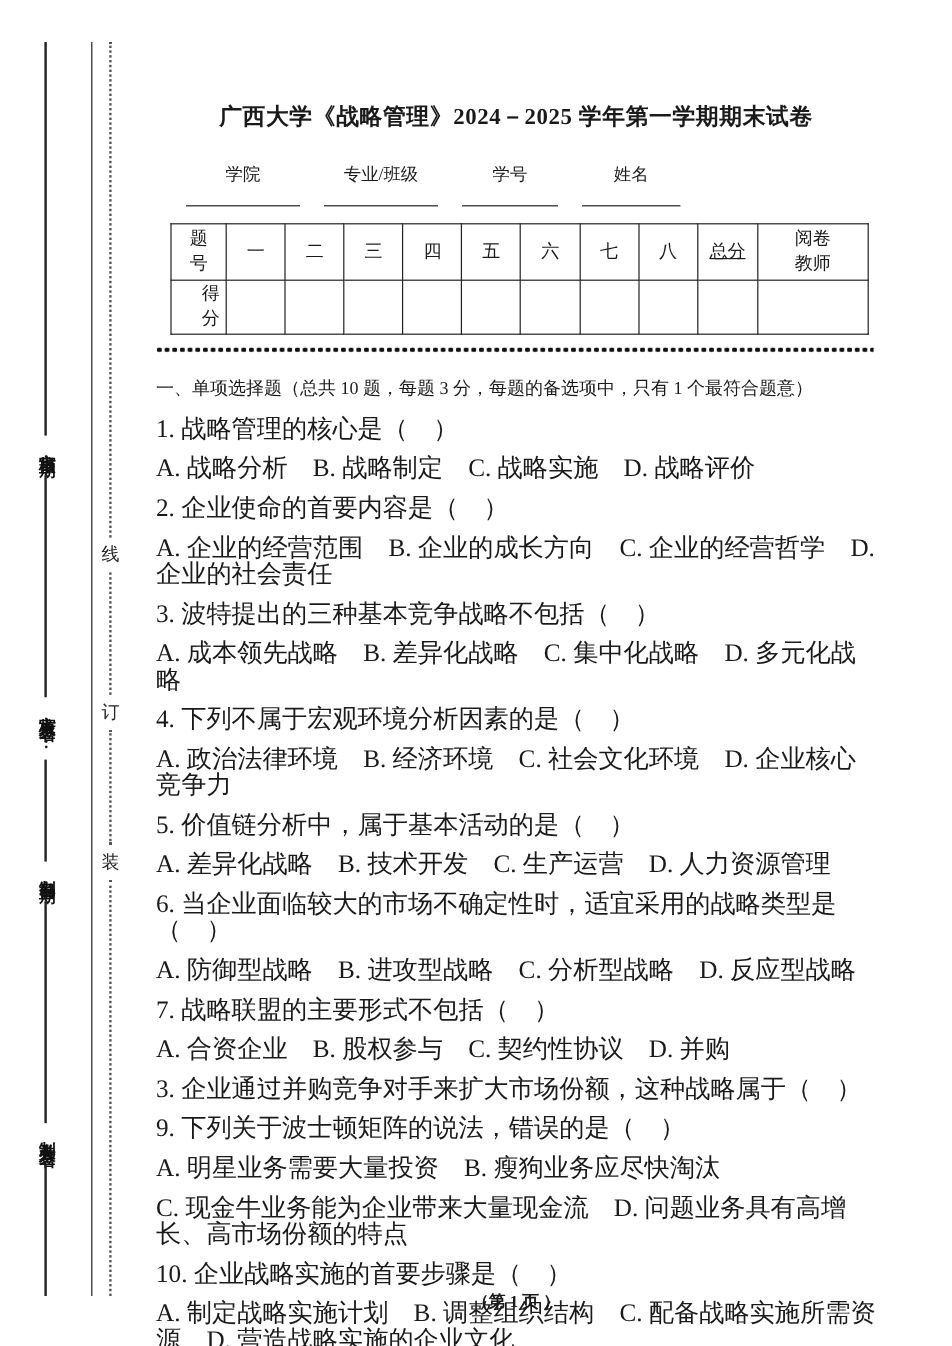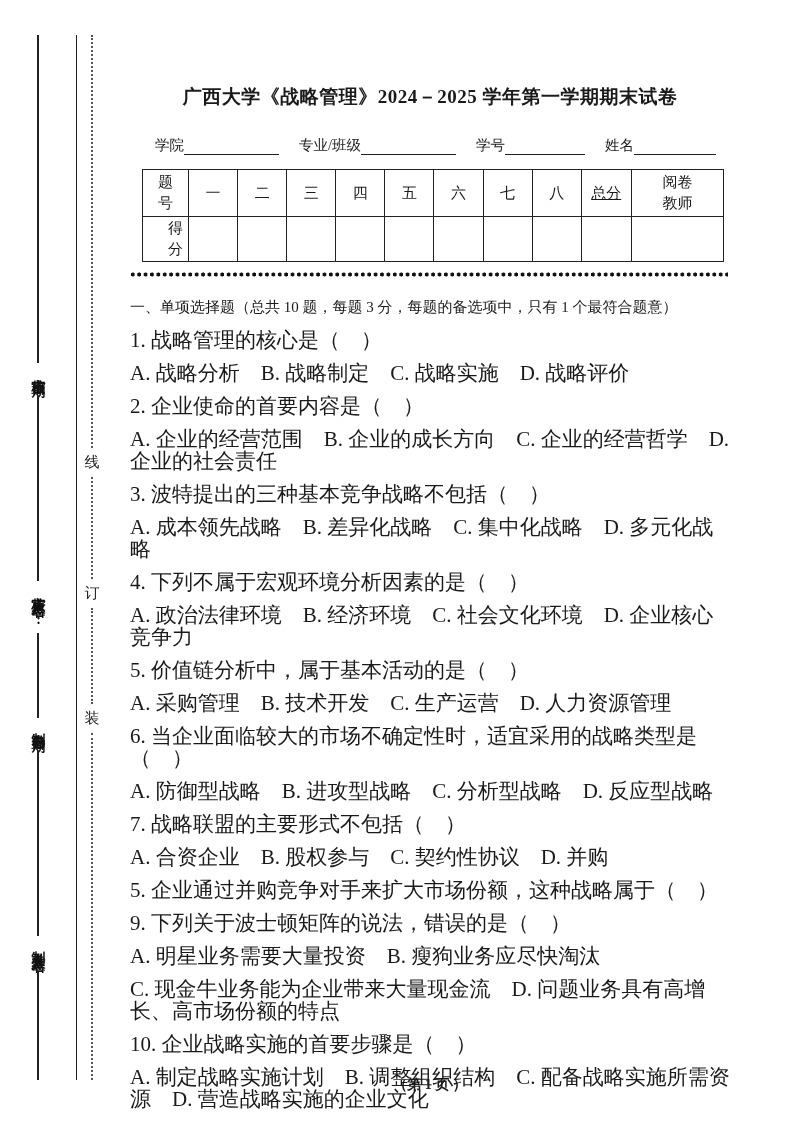--- a/index.html
+++ b/index.html
@@ -40,21 +40,21 @@
   
   .content { position: absolute; left: 130px; top: 0; width: 600px; }
   .title {
     margin-top: 84px; text-align: center;
     font-size: 19px; font-weight: bold; letter-spacing: 0.5px;
   }
   .info-row {
     display: flex; align-items: flex-end;
     margin: 26px 0 0 25px; font-size: 14.5px;
   }
-  .info-field { display: flex; align-items: flex-end; }
+  .info-field { display: flex; align-items: center; flex-direction: column; }
   .info-field + .info-field { margin-left: 20px; }
   .info-line { display: inline-block; border-bottom: 1.2px solid #222; height: 1.15em; }
   .w1 { width: 95px; } .w2 { width: 95px; } .w3 { width: 80px; } .w4 { width: 82px; }
 
   .score-table {
     border-collapse: collapse; table-layout: fixed;
     width: 582px; margin: 14px 0 0 12px;
   }
   .score-table th, .score-table td {
     border: 1.3px solid #222; text-align: center; vertical-align: middle;
@@ -173,29 +173,29 @@
     <p class="qline">2. 企业使命的首要内容是（　）</p>
     <p class="qline">A. 企业的经营范围　B. 企业的成长方向　C. 企业的经营哲学　D. 企业的社会责任</p>
 
     <p class="qline">3. 波特提出的三种基本竞争战略不包括（　）</p>
     <p class="qline">A. 成本领先战略　B. 差异化战略　C. 集中化战略　D. 多元化战略</p>
 
     <p class="qline">4. 下列不属于宏观环境分析因素的是（　）</p>
     <p class="qline">A. 政治法律环境　B. 经济环境　C. 社会文化环境　D. 企业核心竞争力</p>
 
     <p class="qline">5. 价值链分析中，属于基本活动的是（　）</p>
-    <p class="qline">A. 采购管理　B. 技术开发　C. 生产运营　D. 人力资源管理</p>
+    <p class="qline">A. 差异化战略　B. 技术开发　C. 生产运营　D. 人力资源管理</p>
 
     <p class="qline">6. 当企业面临较大的市场不确定性时，适宜采用的战略类型是（　）</p>
     <p class="qline">A. 防御型战略　B. 进攻型战略　C. 分析型战略　D. 反应型战略</p>
 
     <p class="qline">7. 战略联盟的主要形式不包括（　）</p>
     <p class="qline">A. 合资企业　B. 股权参与　C. 契约性协议　D. 并购</p>
 
-    <p class="qline">5. 企业通过并购竞争对手来扩大市场份额，这种战略属于（　）</p>
+    <p class="qline">3. 企业通过并购竞争对手来扩大市场份额，这种战略属于（　）</p>
 
     <p class="qline">9. 下列关于波士顿矩阵的说法，错误的是（　）</p>
     <p class="qline">A. 明星业务需要大量投资　B. 瘦狗业务应尽快淘汰</p>
     <p class="qline">C. 现金牛业务能为企业带来大量现金流　D. 问题业务具有高增长、高市场份额的特点</p>
 
     <p class="qline">10. 企业战略实施的首要步骤是（　）</p>
     <p class="qline">A. 制定战略实施计划　B. 调整组织结构　C. 配备战略实施所需资源　D. 营造战略实施的企业文化</p>
   </div>
 
   <div class="footer">（第 1 页 ）</div>

